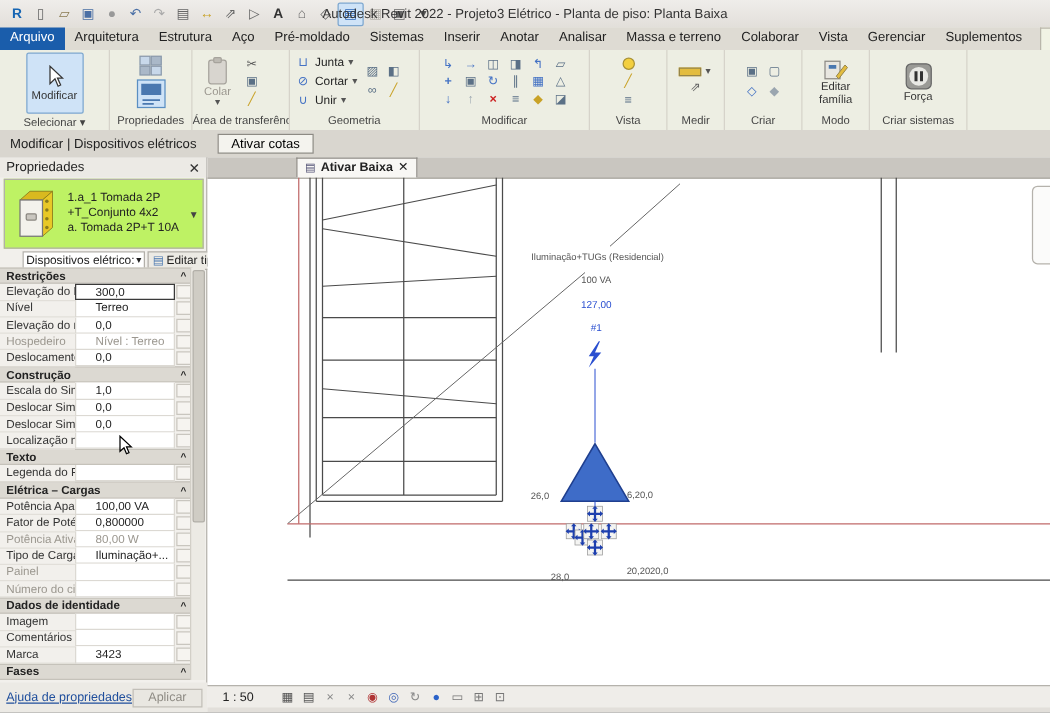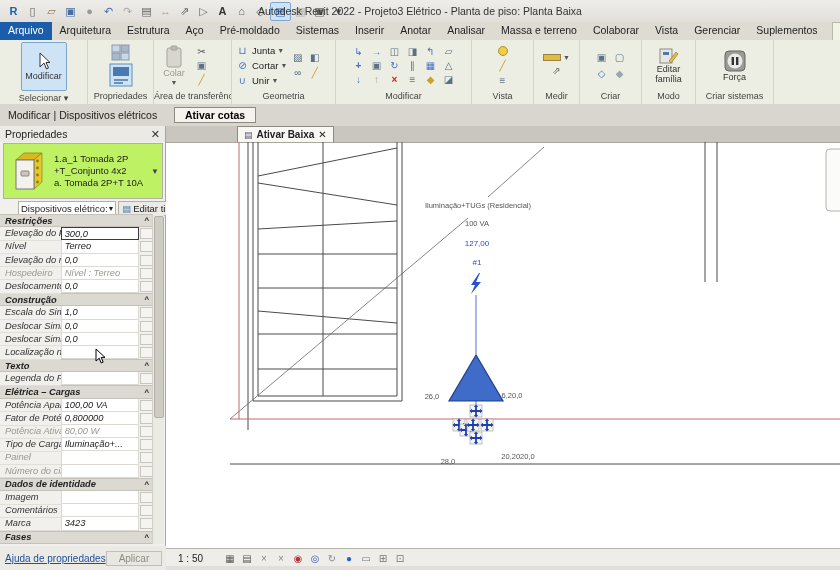--- a/index.html
+++ b/index.html
@@ -31,40 +31,40 @@
   .bigbtn{display:flex;flex-direction:column;align-items:center;justify-content:center;font-size:9px;color:#333;text-align:center;line-height:1.1;}
   #btn-modificar{width:44px;height:47px;background:#cfe3f7;border:1px solid #7da7cf;border-radius:2px;}
   .georow{display:flex;align-items:center;gap:2px;font-size:9.5px;height:15px;white-space:nowrap;}
   .caret{font-size:7px;color:#555;}
   .ruler{width:16px;height:5px;background:#e3bc3f;border:1px solid #96854a;}
   .ic-bulb{width:8px;height:8px;border-radius:50%;background:#f3cf3f;border:1px solid #a89135;display:inline-block;}
   
   #optionsbar{position:absolute;left:0;top:104px;width:840px;height:22px;background:#d9d6cf;
     border-bottom:1px solid #b5b2ac;font-size:10.5px;display:flex;align-items:center;}
   #ctx-label{padding-left:8px;width:158px;color:#222;white-space:nowrap;}
-  #btn-ativar{margin-left:8px;background:#f4f3ee;border:1px solid #8d8a84;padding:1px 10px;font-size:10.5px;font-weight:bold;}
+  #btn-ativar{margin-left:8px;background:#f4f3ee;border:1px solid #8d8a84;padding:1px 10px;font-size:10.5px;}
   
   #props{position:absolute;left:0;top:126px;width:166px;height:444px;background:#f2f0ec;
     border-right:1px solid #a9a6a0;box-sizing:border-box;}
   #props-header{height:16px;display:flex;align-items:center;justify-content:space-between;
     padding:0 5px;font-size:10.5px;background:#eceae5;}
   #props-close{font-size:11px;color:#333;}
   #typesel{position:absolute;left:3px;top:17px;width:158px;height:54px;background:#bef264;
     border:1px solid #b2afa9;display:flex;align-items:center;}
   #typesel-text{font-size:9.5px;line-height:1.25;color:#222;}
   #typesel-caret{margin-left:auto;padding:0 3px;font-size:8px;color:#444;}
   #filterrow{position:absolute;left:16px;top:74px;width:166px;height:17px;display:flex;gap:2px;padding:1px 2px;box-sizing:border-box;font-size:9.5px;text-align:right;}
   #filter-combo{flex:1;background:#fff;border:1px solid #b2afa9;display:flex;align-items:center;padding:0 2px;white-space:nowrap;overflow:hidden;}
   #btn-edittype{background:#eceae4;border:1px solid #b2afa9;display:flex;align-items:center;gap:2px;padding:0 3px;white-space:nowrap;}
-  #propgrid{position:absolute;left:0;top:88px;width:154px;height:330px;font-size:9.3px;font-style:italic;}
+  #propgrid{position:absolute;left:0;top:88px;width:154px;height:330px;font-size:9.3px;}
   .prow{display:flex;height:13.2px;box-sizing:border-box;align-items:center;}
   .prow .pl{width:58px;padding-left:5px;border-bottom:1px solid #e2dfd9;height:100%;display:flex;align-items:center;
     white-space:nowrap;overflow:hidden;color:#333;}
   .prow .pv{width:82px;background:#fff;border:1px solid #dcd9d3;border-top:none;height:100%;display:flex;align-items:center;
-    padding-left:3px;box-sizing:border-box;white-space:nowrap;overflow:hidden;}
+    padding-left:15px;box-sizing:border-box;white-space:nowrap;overflow:hidden;}
   .prow .pb{width:12px;height:9px;background:#f6f4f0;border:1px solid #c9c6bf;margin-left:1px;}
   .prow.sec{background:#dcd9d2;border-top:1px solid #c5c2ba;border-bottom:1px solid #c5c2ba;
     font-weight:bold;color:#222;justify-content:space-between;padding:0 5px;}
   .prow.disabled .pl,.prow.disabled .pv{color:#9b978f;}
   .prow.editing .pv{border:1.5px solid #3a3a3a;}
   #prop-scroll{position:absolute;right:1px;top:88px;width:11px;height:330px;background:#eceae4;border-left:1px solid #d2cfc7;}
   #prop-thumb{position:absolute;left:1px;top:2px;width:8px;height:200px;background:#cfccc4;border:1px solid #b2afa8;border-radius:2px;}
   #props-bottom{position:absolute;left:0;bottom:0;width:166px;height:24px;display:flex;align-items:center;
     background:#eceae5;font-size:10px;}
   #help-link{color:#1f4e9c;text-decoration:underline;margin-left:5px;white-space:nowrap;}

